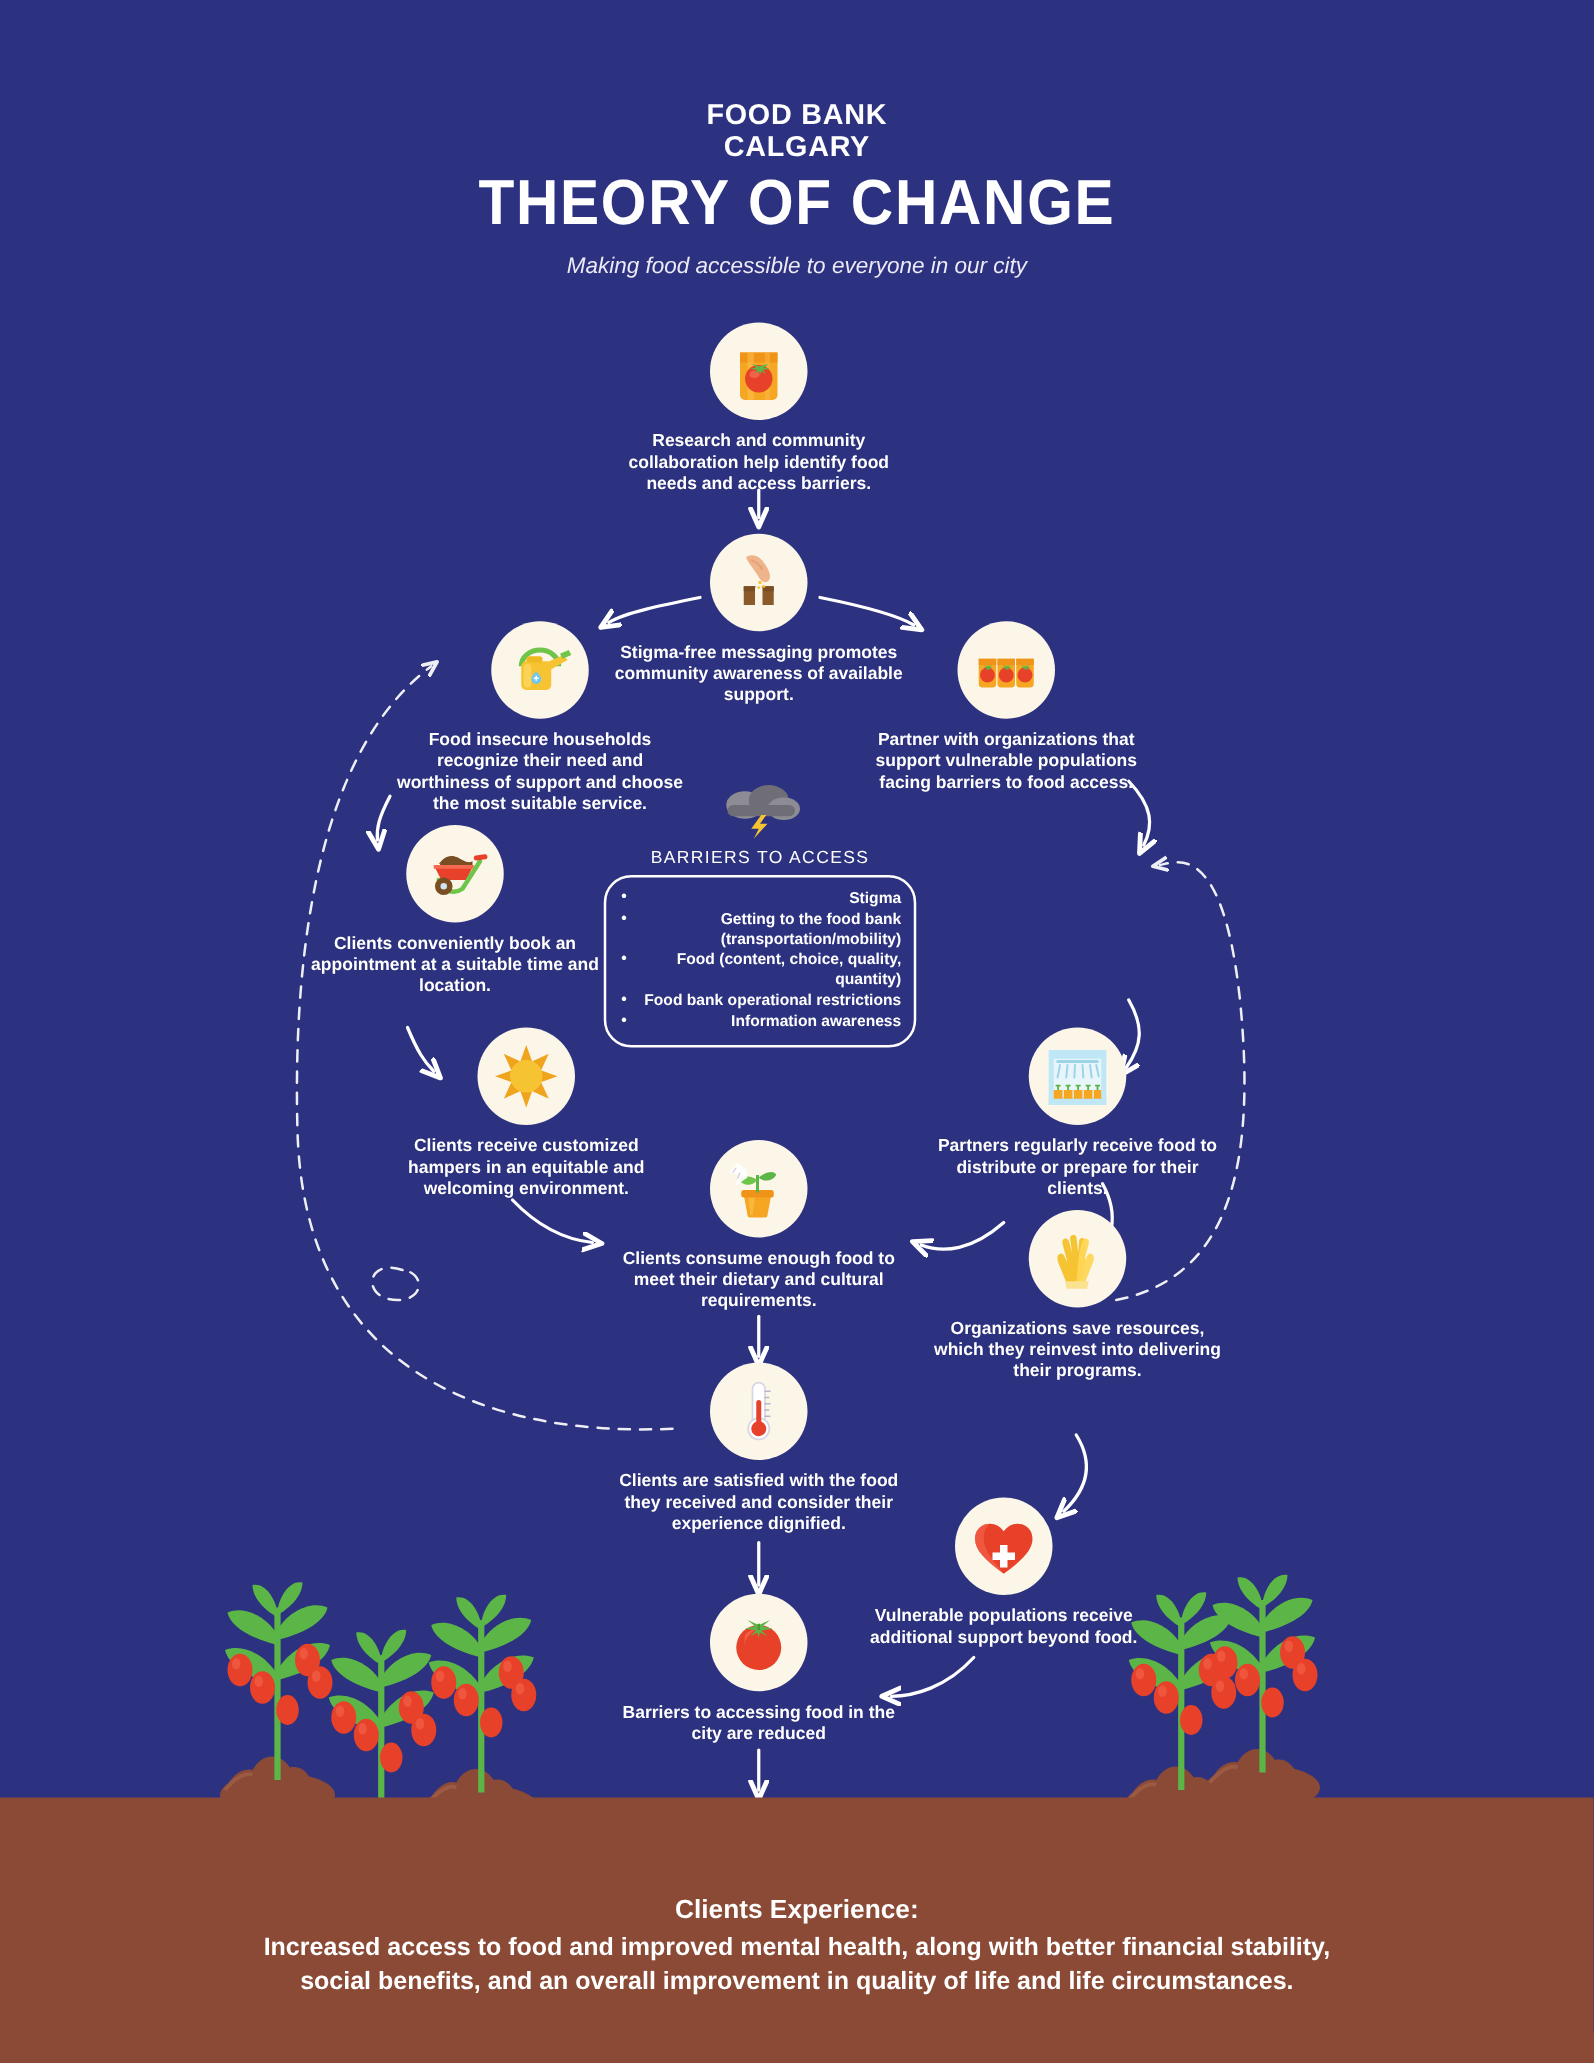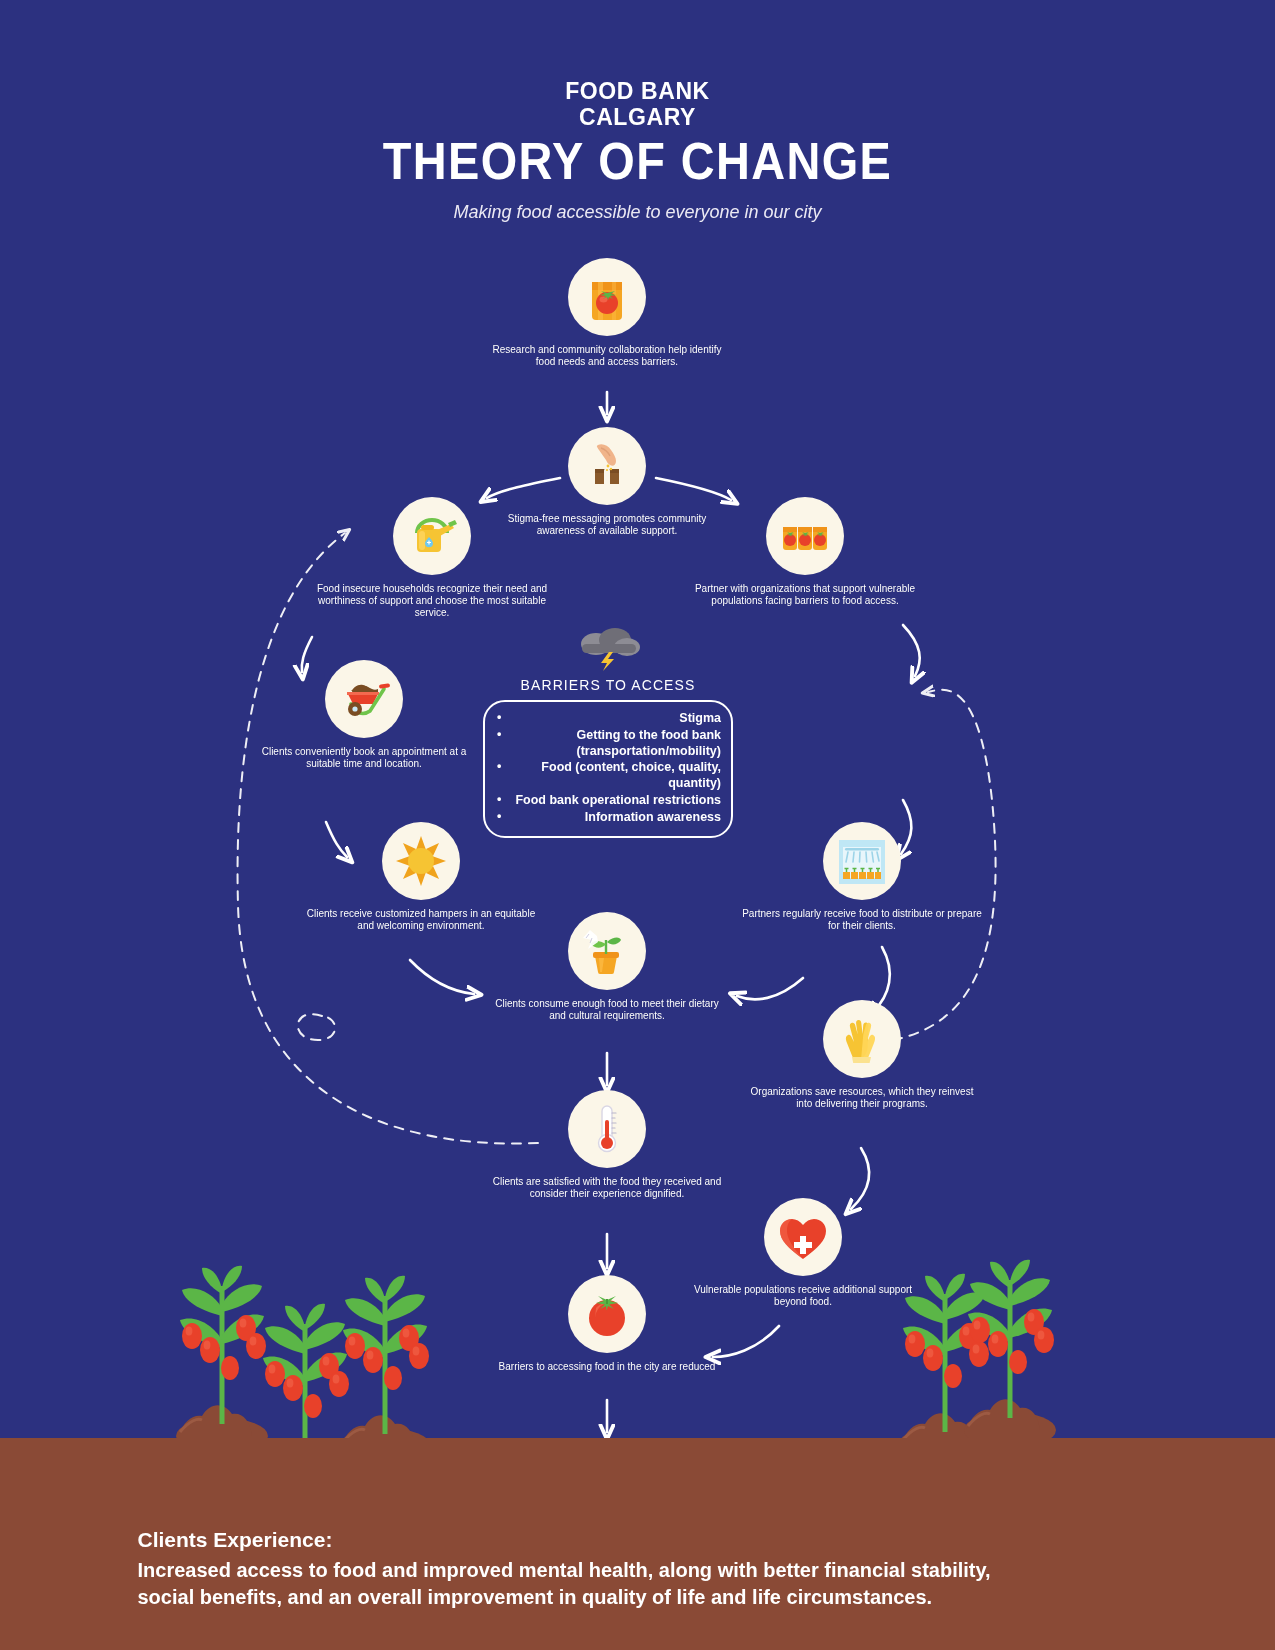--- a/index.html
+++ b/index.html
@@ -37,21 +37,21 @@
 
   
   .node { position:absolute; width:240px; margin-left:-120px; text-align:center; }
   .bubble {
     width:78px; height:78px; border-radius:50%;
     background:#fbf6e8; margin:0 auto;
     position:relative; overflow:hidden;
   }
   .bubble svg { position:absolute; left:0; top:0; }
   .cap {
-    color:#ffffff; font-weight:normal; font-size:10px;
+    color:#ffffff; font-weight:bold; font-size:14px;
     line-height:1.22; margin-top:8px;
     text-shadow:0 0 1px rgba(0,0,0,.15);
   }
 
   
   .barriers { position:absolute; left:608px; top:625px; width:250px; margin-left:-125px; text-align:center; }
   .barriers-cloud { width:76px; height:46px; margin:0 auto; position:relative; }
   .barriers-title {
     color:#ffffff; font-size:14px; letter-spacing:1.1px;
     margin-top:6px; font-weight:normal;
@@ -70,21 +70,21 @@
     content:"\2022"; position:absolute; left:0; top:-1px;
   }
 
   
   .ground {
     position:absolute; left:0; right:0; bottom:0; height:212px;
     background:#8a4a36;
   }
   .footer-text {
     position:absolute; left:50%; transform:translateX(-50%);
-    bottom:40px; width:1000px; text-align:left; color:#ffffff;
+    bottom:52px; width:1000px; text-align:center; color:#ffffff;
   }
   .footer-title { font-weight:bold; font-size:21px; margin-bottom:5px; }
   .footer-body  { font-weight:bold; font-size:20px; line-height:1.32; }
 
   .plants { position:absolute; left:0; right:0; bottom:180px; height:230px; pointer-events:none; }
 
   
   #links { position:absolute; inset:0; pointer-events:none; }
 </style>
 </head>
@@ -300,21 +300,21 @@
         <path d="M38,42 v-14" stroke="#5bb647" stroke-width="2.4"></path>
         <path d="M38,32 c-8,-5 -14,-3 -15,0 c4,5 11,5 15,0 z" fill="#6fc44a"></path>
         <path d="M39,30 c7,-6 13,-5 14,-2 c-3,5 -10,6 -14,2 z" fill="#5bb647"></path>
         <path d="M22,18 l-7,8 l9,2 l-4,9 l10,-7 l-1,-6 z" fill="#ffffff" opacity=".92"></path>
         <path d="M21,22 l-3,4 M24,26 l-2,5" stroke="#cfcde0" stroke-width="1" fill="none"></path>
       </svg>
     </div>
     <div class="cap">Clients consume enough food to meet their dietary and cultural requirements.</div>
   </div>
 
-  <div class="node" style="left:862px; top:1000px;">
+  <div class="node" style="left:862px; top:968px;">
     <div class="bubble">
       <svg width="78" height="78" viewBox="0 0 78 78">
         <path d="M37,60 l-7,-2 l-6,-15 c-2,-5 -1,-7 1,-8 c2,-1 3,1 4,3 l2,4 l-4,-15 c-.6,-2.4 .4,-3.8 2,-4.2 c1.7,-.4 2.8,.8 3.3,2.6 l2.4,9 l-1.6,-11 c-.3,-2.2 .8,-3.4 2.4,-3.5 c1.7,-.1 2.6,1.1 2.8,3 l1.3,11 l.6,-8.6 c.1,-2 1.3,-3 2.8,-2.9 c1.5,.1 2.4,1.3 2.3,3.2 l-.6,21 c-.2,6 -3,11 -7.9,12.4 z" fill="#f6c433"></path>
         <path d="M38,60 l7,-2 l6,-15 c2,-5 1,-7 -1,-8 c-2,-1 -3,1 -4,3 l-2,4 l4,-15 c.6,-2.4 -.4,-3.8 -2,-4.2 c-1.7,-.4 -2.8,.8 -3.3,2.6 l-2.4,9" fill="#ffd657" opacity=".95"></path>
         <path d="M29,57 h19 l-1.4,6 h-16.4 z" fill="#fbe28f"></path>
       </svg>
     </div>
     <div class="cap">Organizations save resources, which they reinvest into delivering their programs.</div>
   </div>
 

